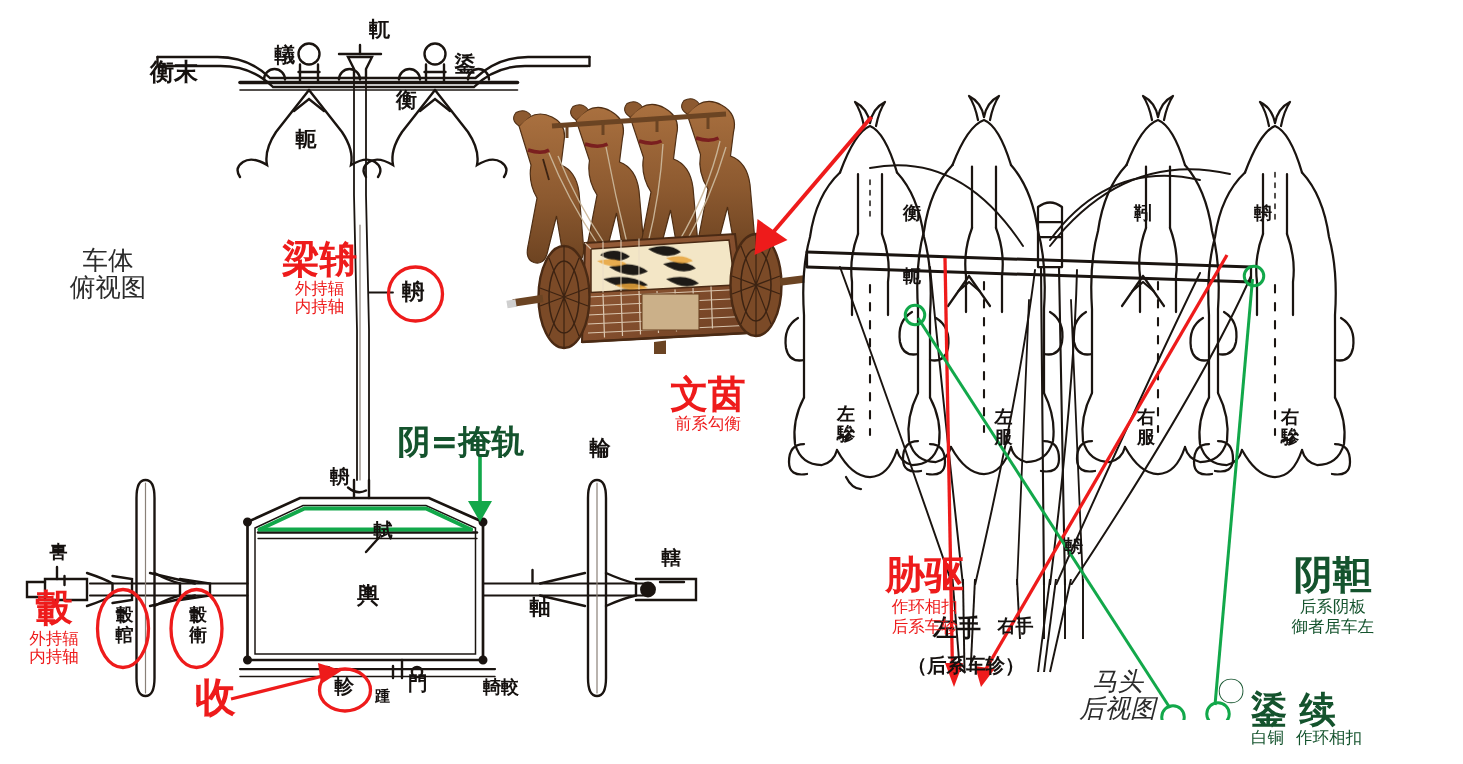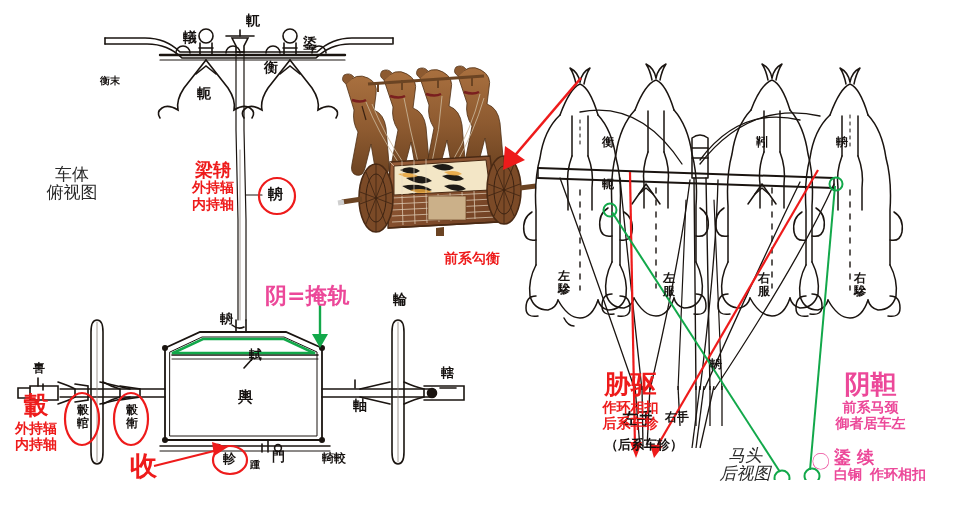--- a/index.html
+++ b/index.html
@@ -9,24 +9,24 @@
     font-family:"DejaVu Sans","Liberation Sans",sans-serif;
     overflow:hidden;
     position:relative;
   }
   #stage{position:absolute;left:0;top:0;width:975px;height:509px;}
   .abs{position:absolute;}
   svg{display:block;}
   .lbl{position:absolute;white-space:nowrap;line-height:1.06;}
   .lbl-main{font-weight:bold;}
   .red{color:#ee1b1b;}
-  .green{color:#ec4899;}
+  .green{color:#14532d;}
   .dark{color:#2b2b2b;}
   .ctr{text-align:center;}
-  .sub{font-size:14px;font-weight:bold;line-height:1.18;}
+  .sub{font-size:11px;font-weight:normal;line-height:1.18;}
   .cjk-ink{font-family:"DejaVu Serif","Liberation Serif",serif;color:#15110f;font-weight:bold;}
 </style>
 </head>
 <body>
 
 <div id="stage">
 
   <svg class="abs" style="left:0;top:0;" width="500" height="509">
     <g fill="none" stroke="#1a1410" stroke-width="1.6" stroke-linecap="round">
 
@@ -397,21 +397,21 @@
   </svg>
 
   <svg class="abs" style="left:495px;top:72px;" width="100" height="110">
     <g stroke="#ee1b1b" stroke-width="2.6" fill="none">
       <path d="M86,6 L16,88"></path>
       <path d="M8,98 L10,74 L30,88 Z" fill="#ee1b1b" stroke="none"></path>
     </g>
   </svg>
 
   <div>
-    <div class="lbl cjk-ink" style="left:100px;top:40px;font-size:10px;margin-top:36px;">衡末</div>
+    <div class="lbl cjk-ink" style="left:100px;top:40px;font-size:16px;">衡末</div>
     <div class="lbl cjk-ink" style="left:183px;top:30px;font-size:14px;">轙</div>
     <div class="lbl cjk-ink" style="left:246px;top:13px;font-size:14px;">軏</div>
     <div class="lbl cjk-ink" style="left:264px;top:60px;font-size:14px;">衡</div>
     <div class="lbl cjk-ink" style="left:303px;top:36px;font-size:14px;">鋈</div>
     <div class="lbl cjk-ink" style="left:197px;top:86px;font-size:14px;">軛</div>
     <div class="lbl cjk-ink" style="left:220px;top:312px;font-size:13px;">輈</div>
     <div class="lbl cjk-ink" style="left:249px;top:348px;font-size:13px;">軾</div>
     <div class="lbl cjk-ink" style="left:238px;top:390px;font-size:15px;">輿</div>
     <div class="lbl cjk-ink" style="left:353px;top:398px;font-size:14px;">軸</div>
     <div class="lbl cjk-ink" style="left:33px;top:362px;font-size:12px;">軎</div>
@@ -430,36 +430,37 @@
 䡓</div>
     <div class="lbl cjk-ink" style="left:223px;top:452px;font-size:13px;">軫</div>
   </div>
 
   <div class="lbl dark ctr" style="left:22px;top:165px;font-size:17px;width:100px;">
     <div>车体</div>
     <div>俯视图</div>
   </div>
 
   <div class="lbl ctr red" style="left:168px;top:160px;width:90px;">
-    <div class="lbl-main" style="font-size:18px;position:static;">梁辀</div>
+    <div class="lbl-main" style="font-size:25px;position:static;">梁辀</div>
     <div class="sub">外持辐</div>
     <div class="sub">内持轴</div>
   </div>
 
   <div class="lbl ctr red" style="left:2px;top:393px;width:68px;">
     <div class="lbl-main" style="font-size:25px;position:static;">轂</div>
     <div class="sub">外持辐</div>
     <div class="sub">内持轴</div>
   </div>
 
   <div class="lbl red lbl-main" style="left:130px;top:452px;font-size:27px;">收</div>
 
   <div class="lbl green lbl-main" style="left:265px;top:284px;font-size:22px;">阴=掩轨</div>
 
   <div class="lbl ctr red" style="left:432px;top:250px;width:80px;">
+    <div class="lbl-main" style="font-size:25px;position:static;">文茵</div>
     <div class="sub">前系勾衡</div>
   </div>
 
   <div>
     <div class="lbl cjk-ink" style="left:602px;top:136px;font-size:12px;">衡</div>
     <div class="lbl cjk-ink" style="left:602px;top:178px;font-size:12px;">軛</div>
     <div class="lbl cjk-ink" style="left:756px;top:136px;font-size:12px;">靷</div>
     <div class="lbl cjk-ink" style="left:836px;top:136px;font-size:12px;">輈</div>
     <div class="lbl cjk-ink ctr" style="left:555px;top:270px;font-size:12px;width:18px;white-space:pre-line;">左
 驂</div>
@@ -473,37 +474,37 @@
     <div class="lbl cjk-ink" style="left:622px;top:411px;font-size:16px;">左手</div>
     <div class="lbl cjk-ink" style="left:665px;top:411px;font-size:12px;">右手</div>
     <div class="lbl cjk-ink" style="left:605px;top:438px;font-size:13px;">（后系车轸）</div>
   </div>
 
   <div class="lbl dark ctr" style="left:700px;top:446px;font-size:17px;width:90px;font-style:italic;">
     <div>马头</div>
     <div>后视图</div>
   </div>
 
-  <div class="lbl ctr red" style="left:578px;top:371px;width:105px;">
+  <div class="lbl ctr red" style="left:564px;top:371px;width:105px;">
     <div class="lbl-main" style="font-size:26px;position:static;">胁驱</div>
     <div class="sub">作环相扣</div>
     <div class="sub">后系车轸</div>
   </div>
 
-  <div class="lbl ctr green" style="left:818px;top:371px;width:105px;">
+  <div class="lbl ctr green" style="left:818px;top:371px;width:105px;padding-left:18px;">
     <div class="lbl-main" style="font-size:26px;position:static;">阴靼</div>
-    <div class="sub">前系马颈</div>
+    <div class="sub">后系阴板</div>
     <div class="sub">御者居车左</div>
   </div>
 
   <div class="lbl green" style="left:811px;top:448px;">
     <div style="display:flex;align-items:flex-start;gap:4px;">
       <span style="font-size:19px;line-height:1;margin-top:4px;">〇</span>
       <span style="display:inline-block;text-align:left;">
-        <span class="lbl-main" style="font-size:17px;position:static;display:block;">鋈 续</span>
+        <span class="lbl-main" style="font-size:24px;position:static;display:block;margin-top:13px;">鋈 续</span>
         <span style="display:flex;gap:8px;">
           <span class="sub">白铜</span>
           <span class="sub">作环相扣</span>
         </span>
       </span>
     </div>
   </div>
 
 </div>
 

